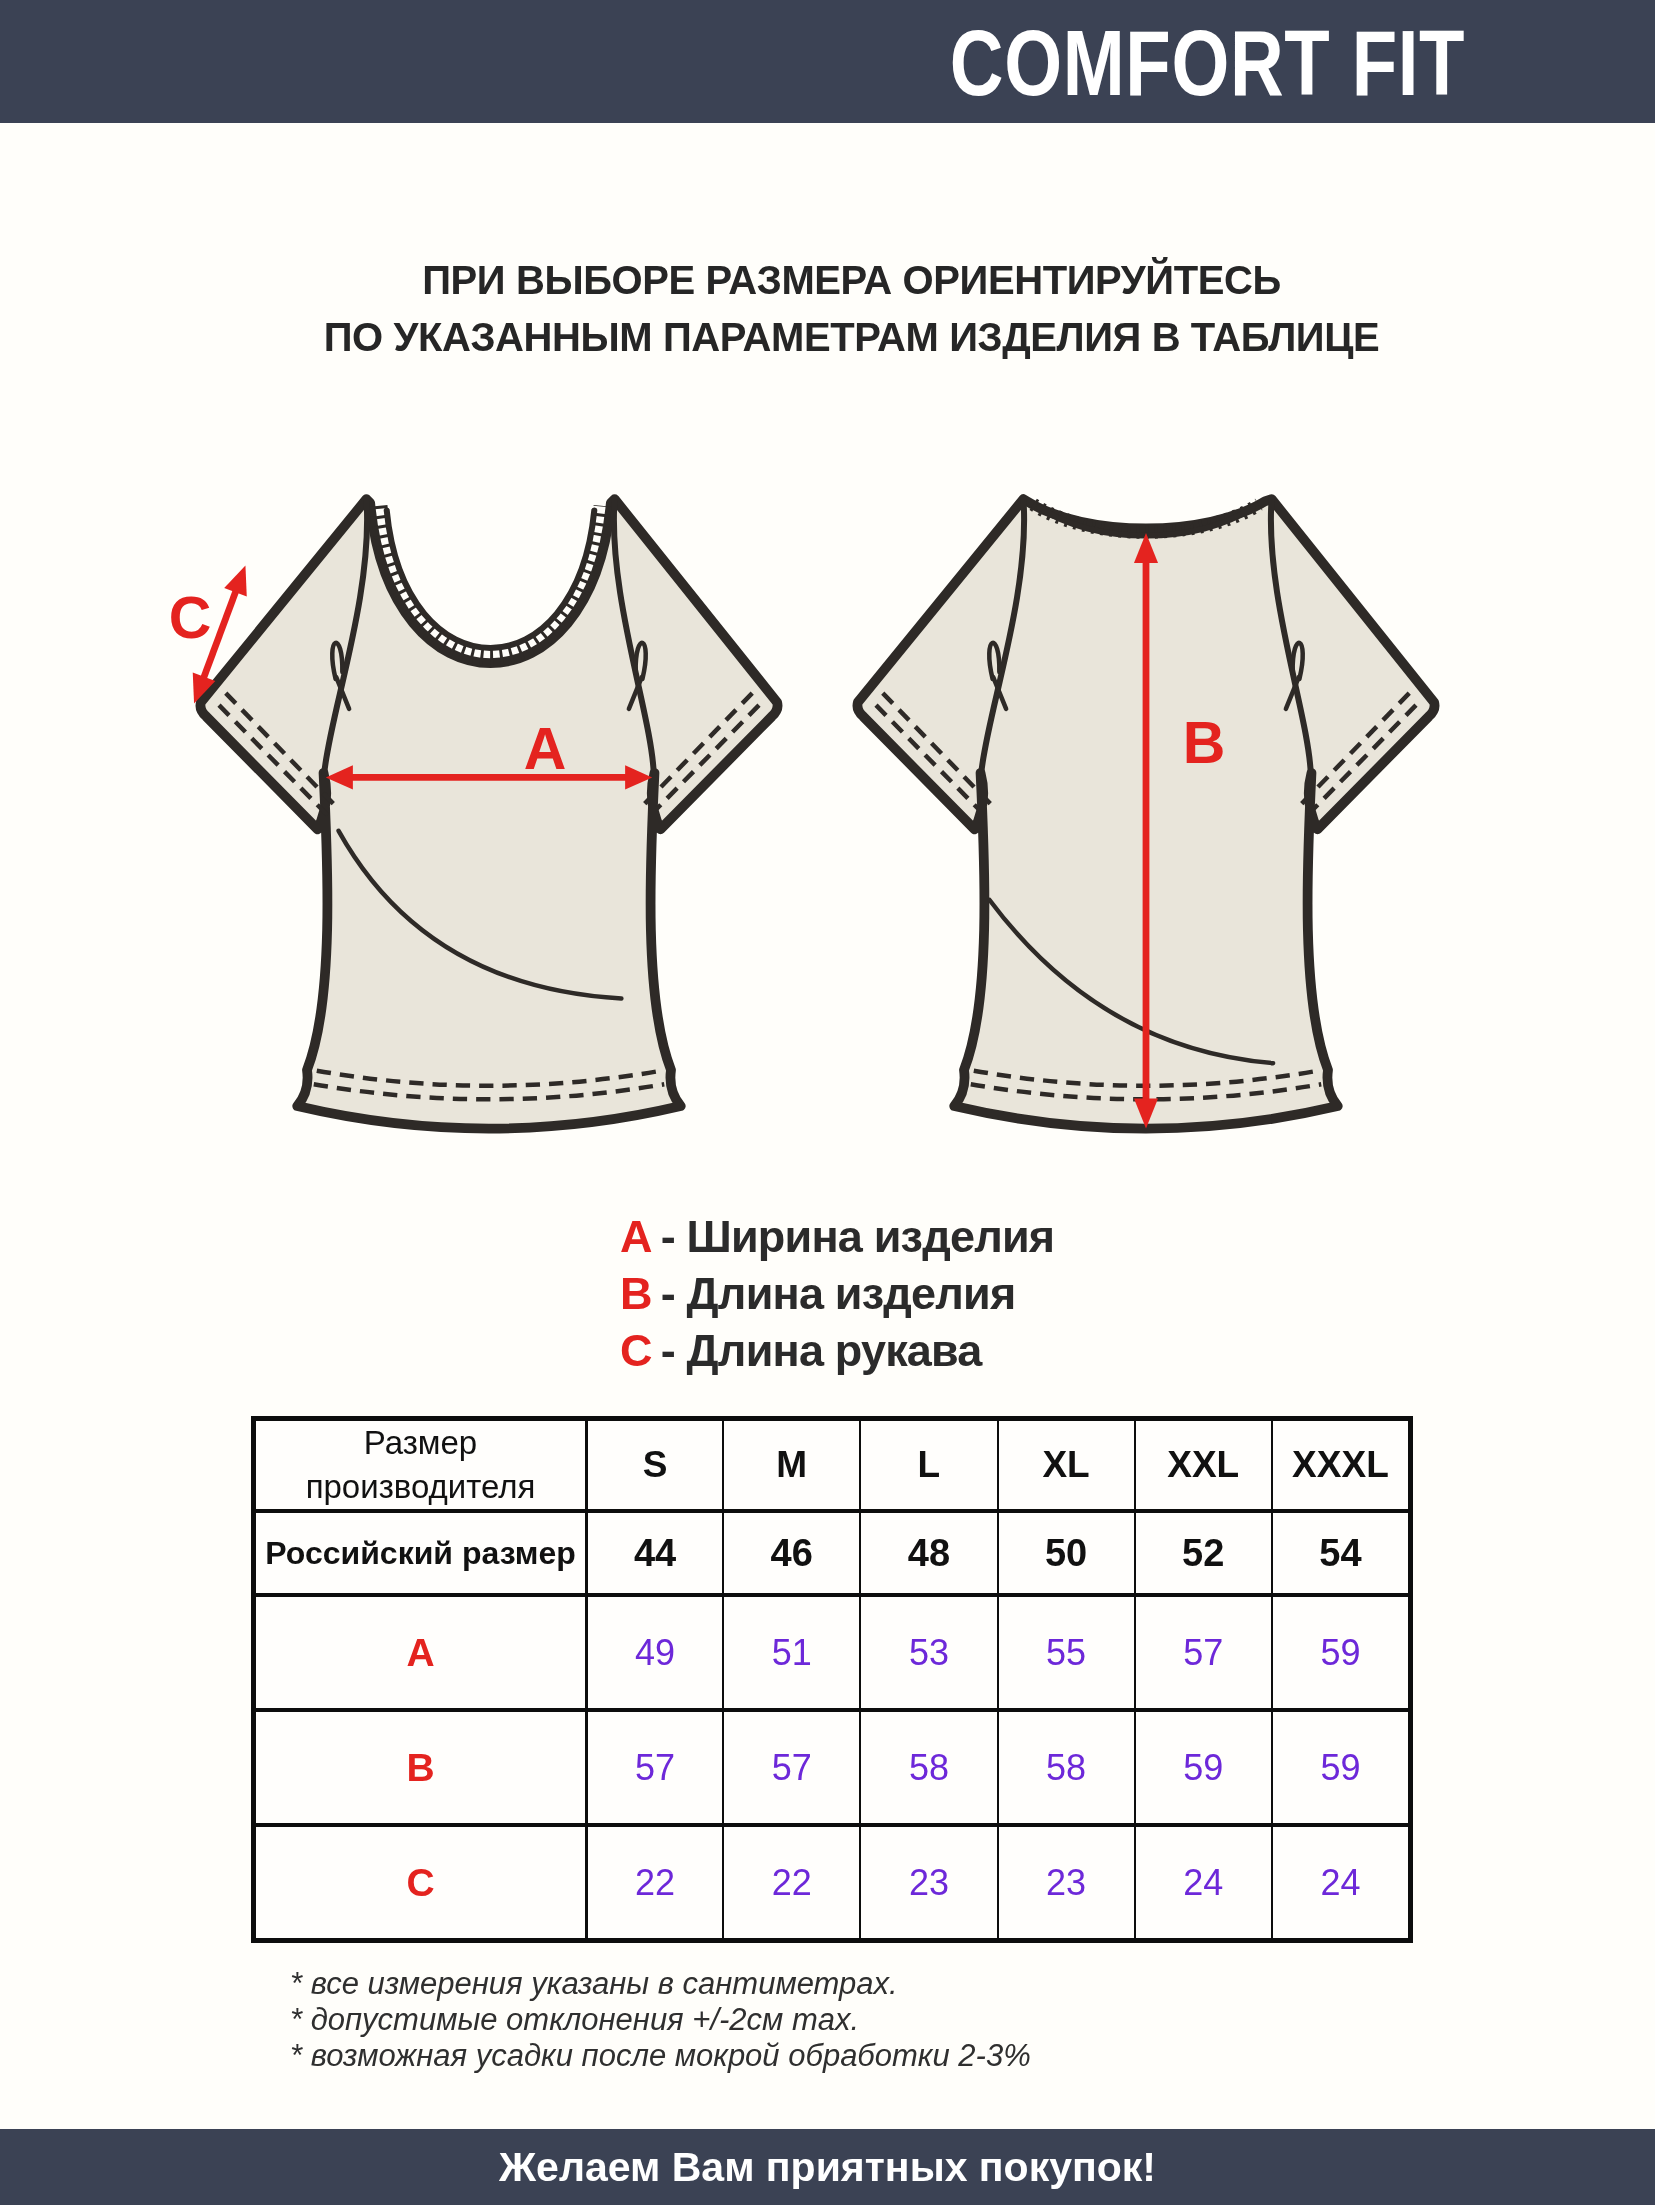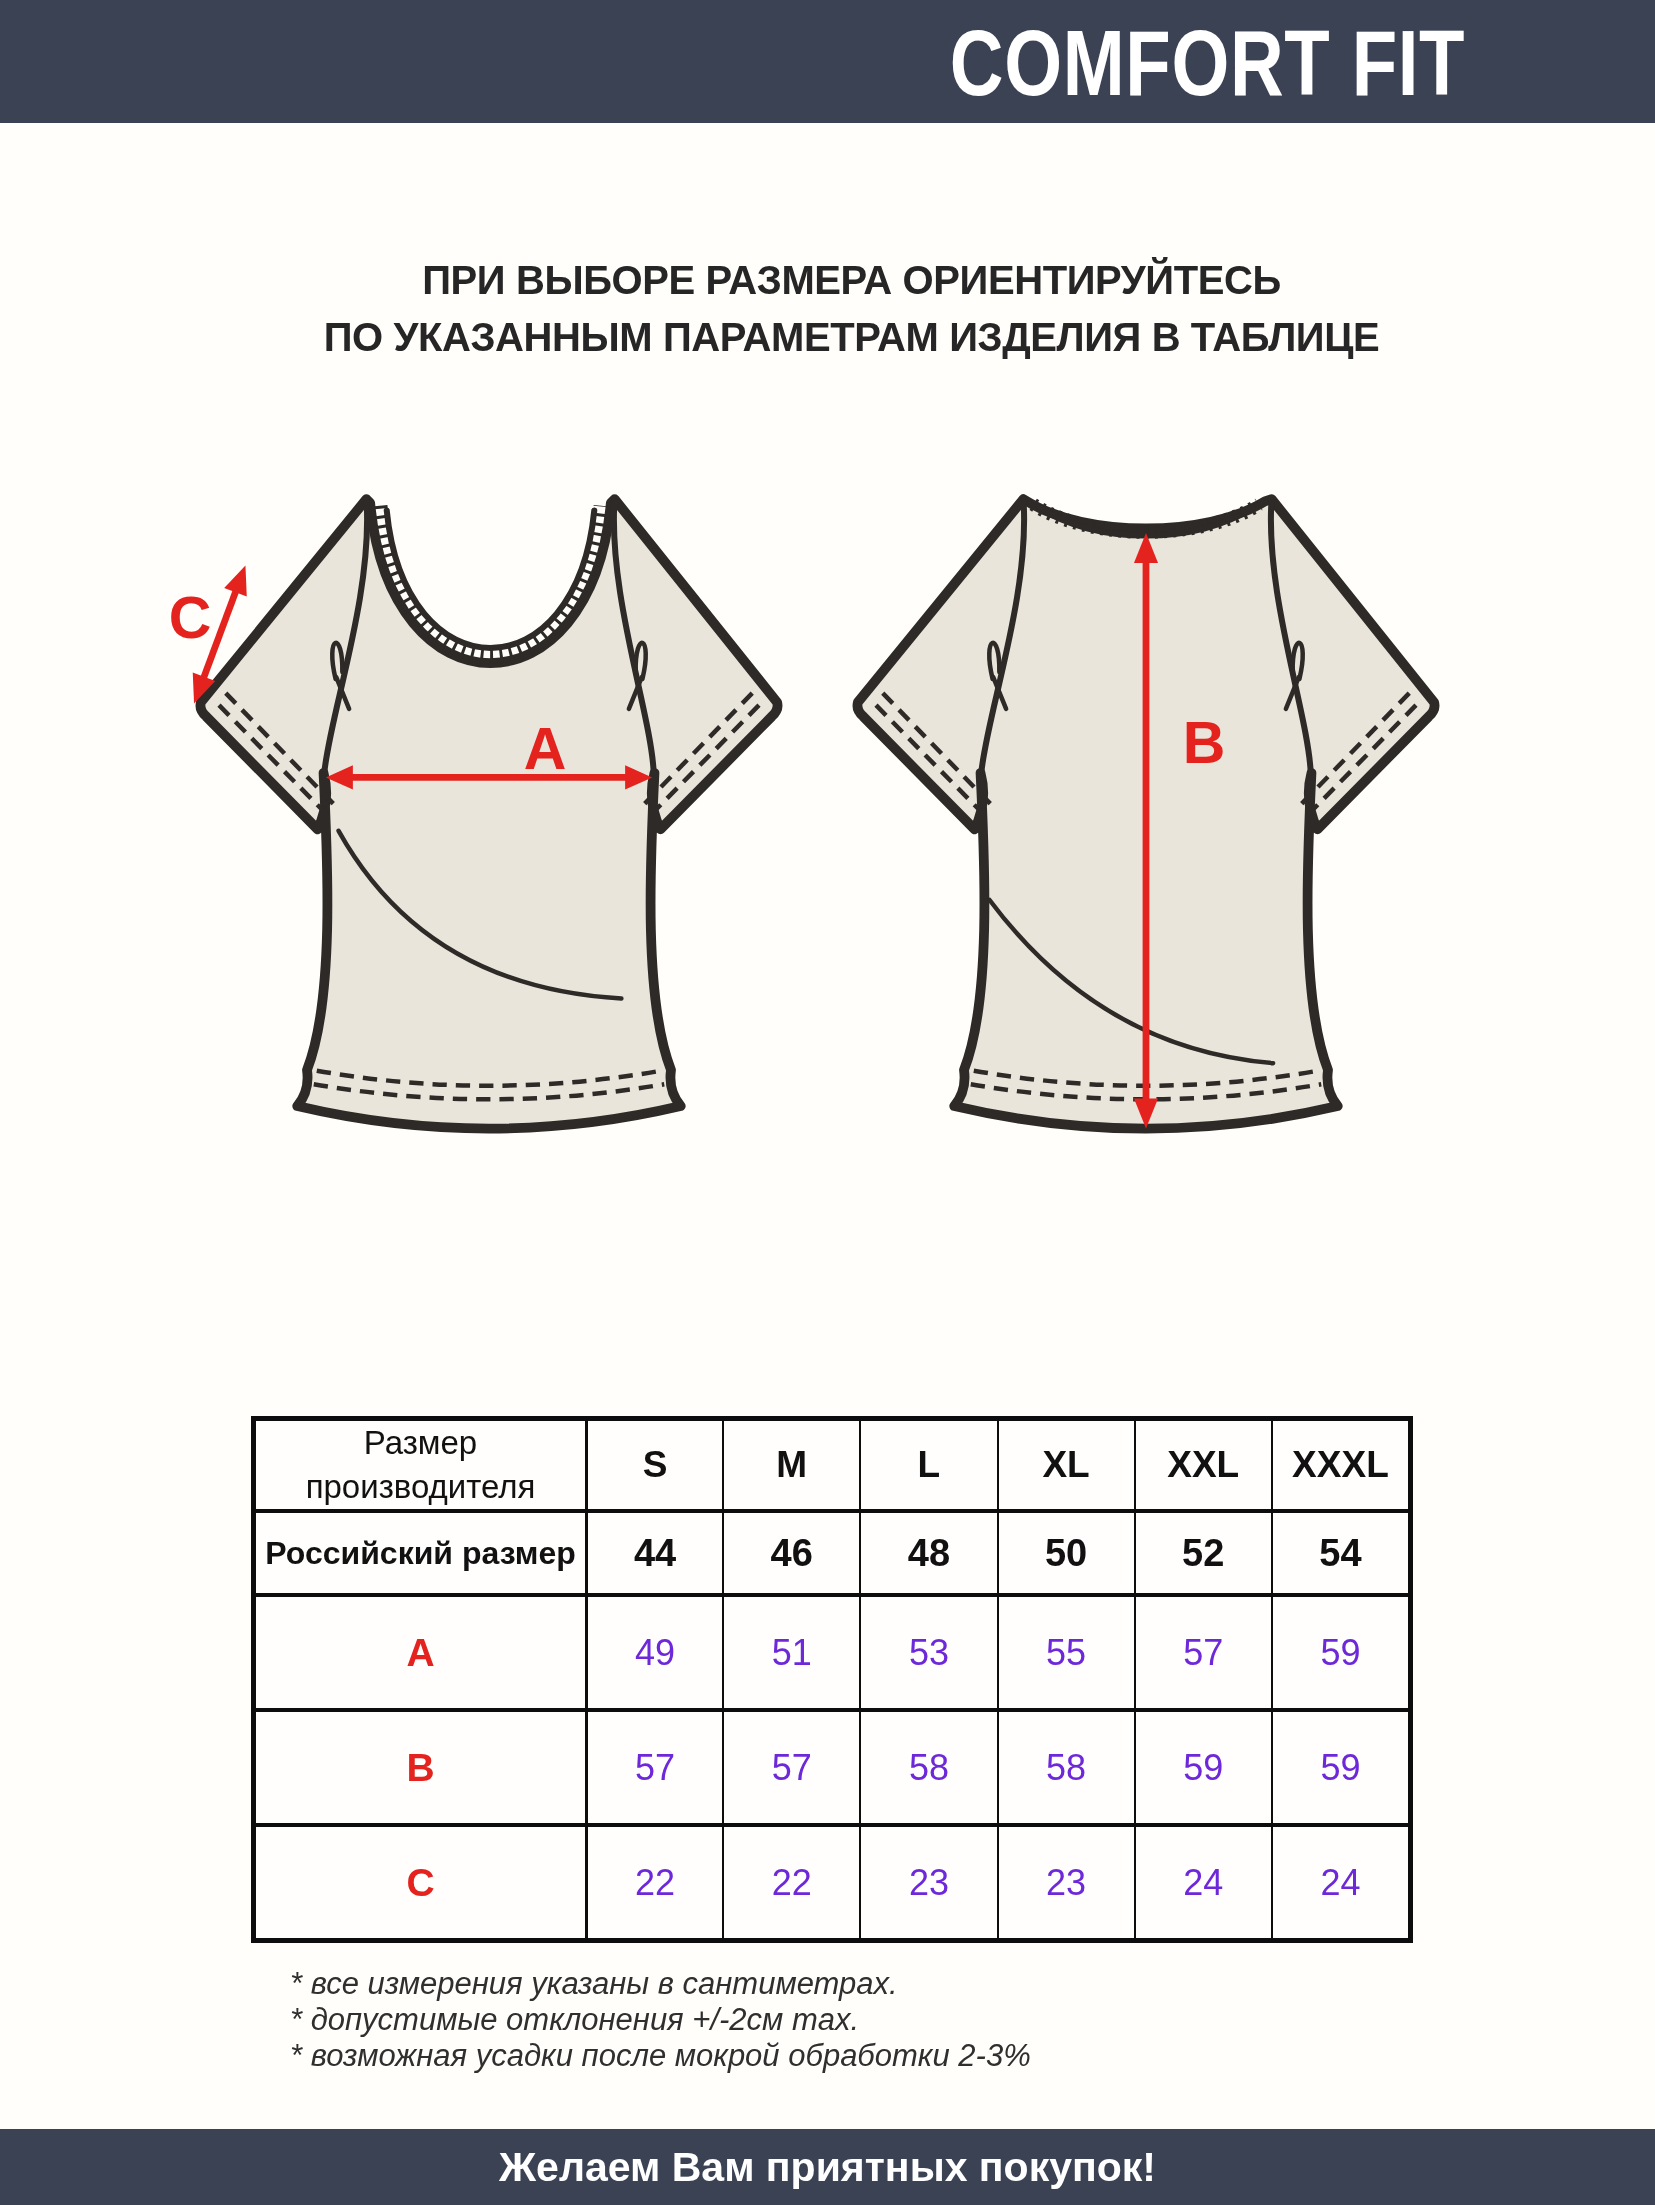--- a/index.html
+++ b/index.html
@@ -145,20 +145,31 @@
       <path class="red-ln" d="M480,98 L480,812"></path>
       <polygon class="red-head" points="480,58 464,98 496,98"></polygon>
       <polygon class="red-head" points="480,850 464,810 496,810"></polygon>
     </g>
   </svg>
 
   <span class="marker" id="marker-a">A</span>
   <span class="marker" id="marker-b">B</span>
   <span class="marker" id="marker-c">C</span>
 
+  <div class="legend">
+    <div>
+      <span class="letter">A</span><span>- Ширина изделия</span>
+    </div>
+    <div>
+      <span class="letter">B</span><span>- Длина изделия</span>
+    </div>
+    <div>
+      <span class="letter">C</span><span>- Длина рукава</span>
+    </div>
+  </div>
 
   <div class="size-table">
     <div class="cell r0 c0 hdr">Размер производителя</div>
     <div class="cell r0 c1 size">S</div>
     <div class="cell r0 size">M</div>
     <div class="cell r0 size">L</div>
     <div class="cell r0 size">XL</div>
     <div class="cell r0 size">XXL</div>
     <div class="cell r0 size">XXXL</div>
 

